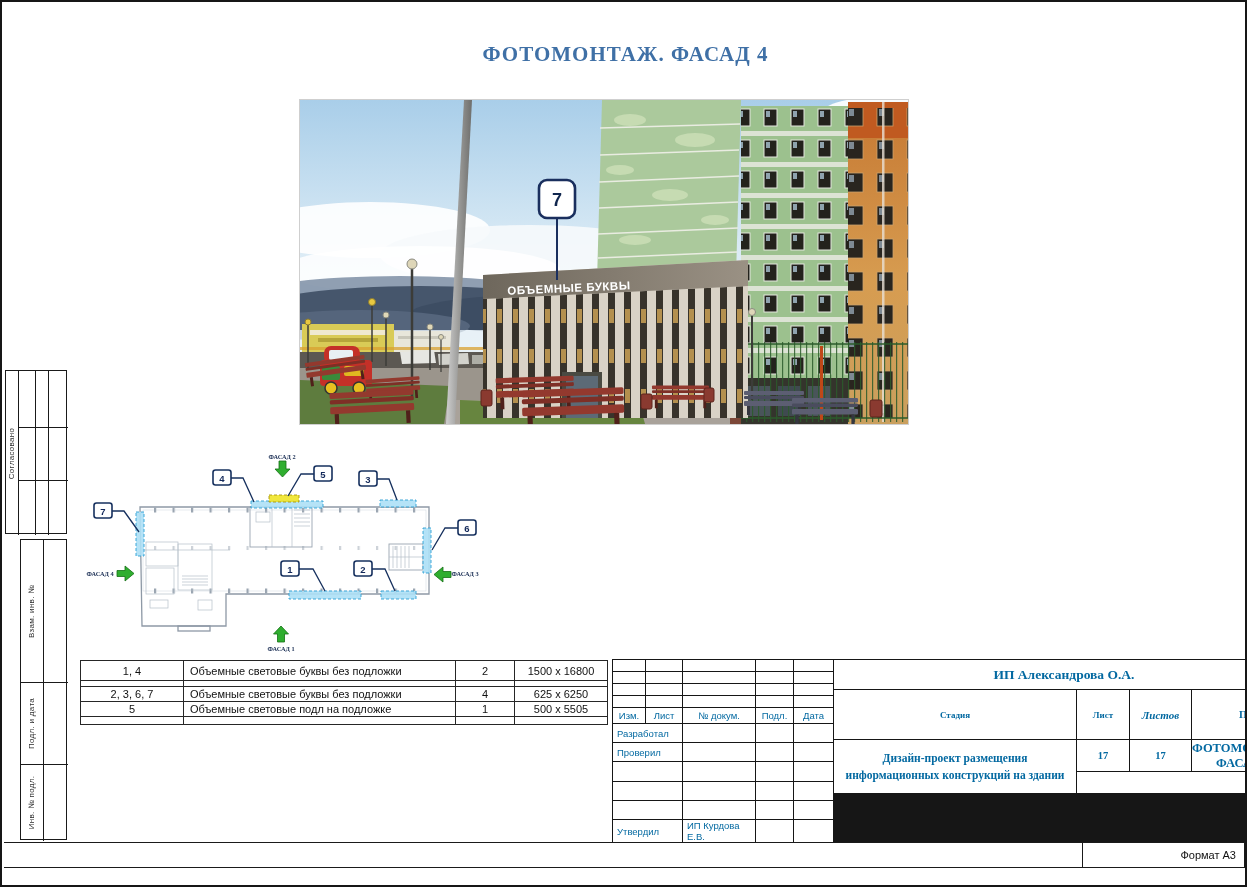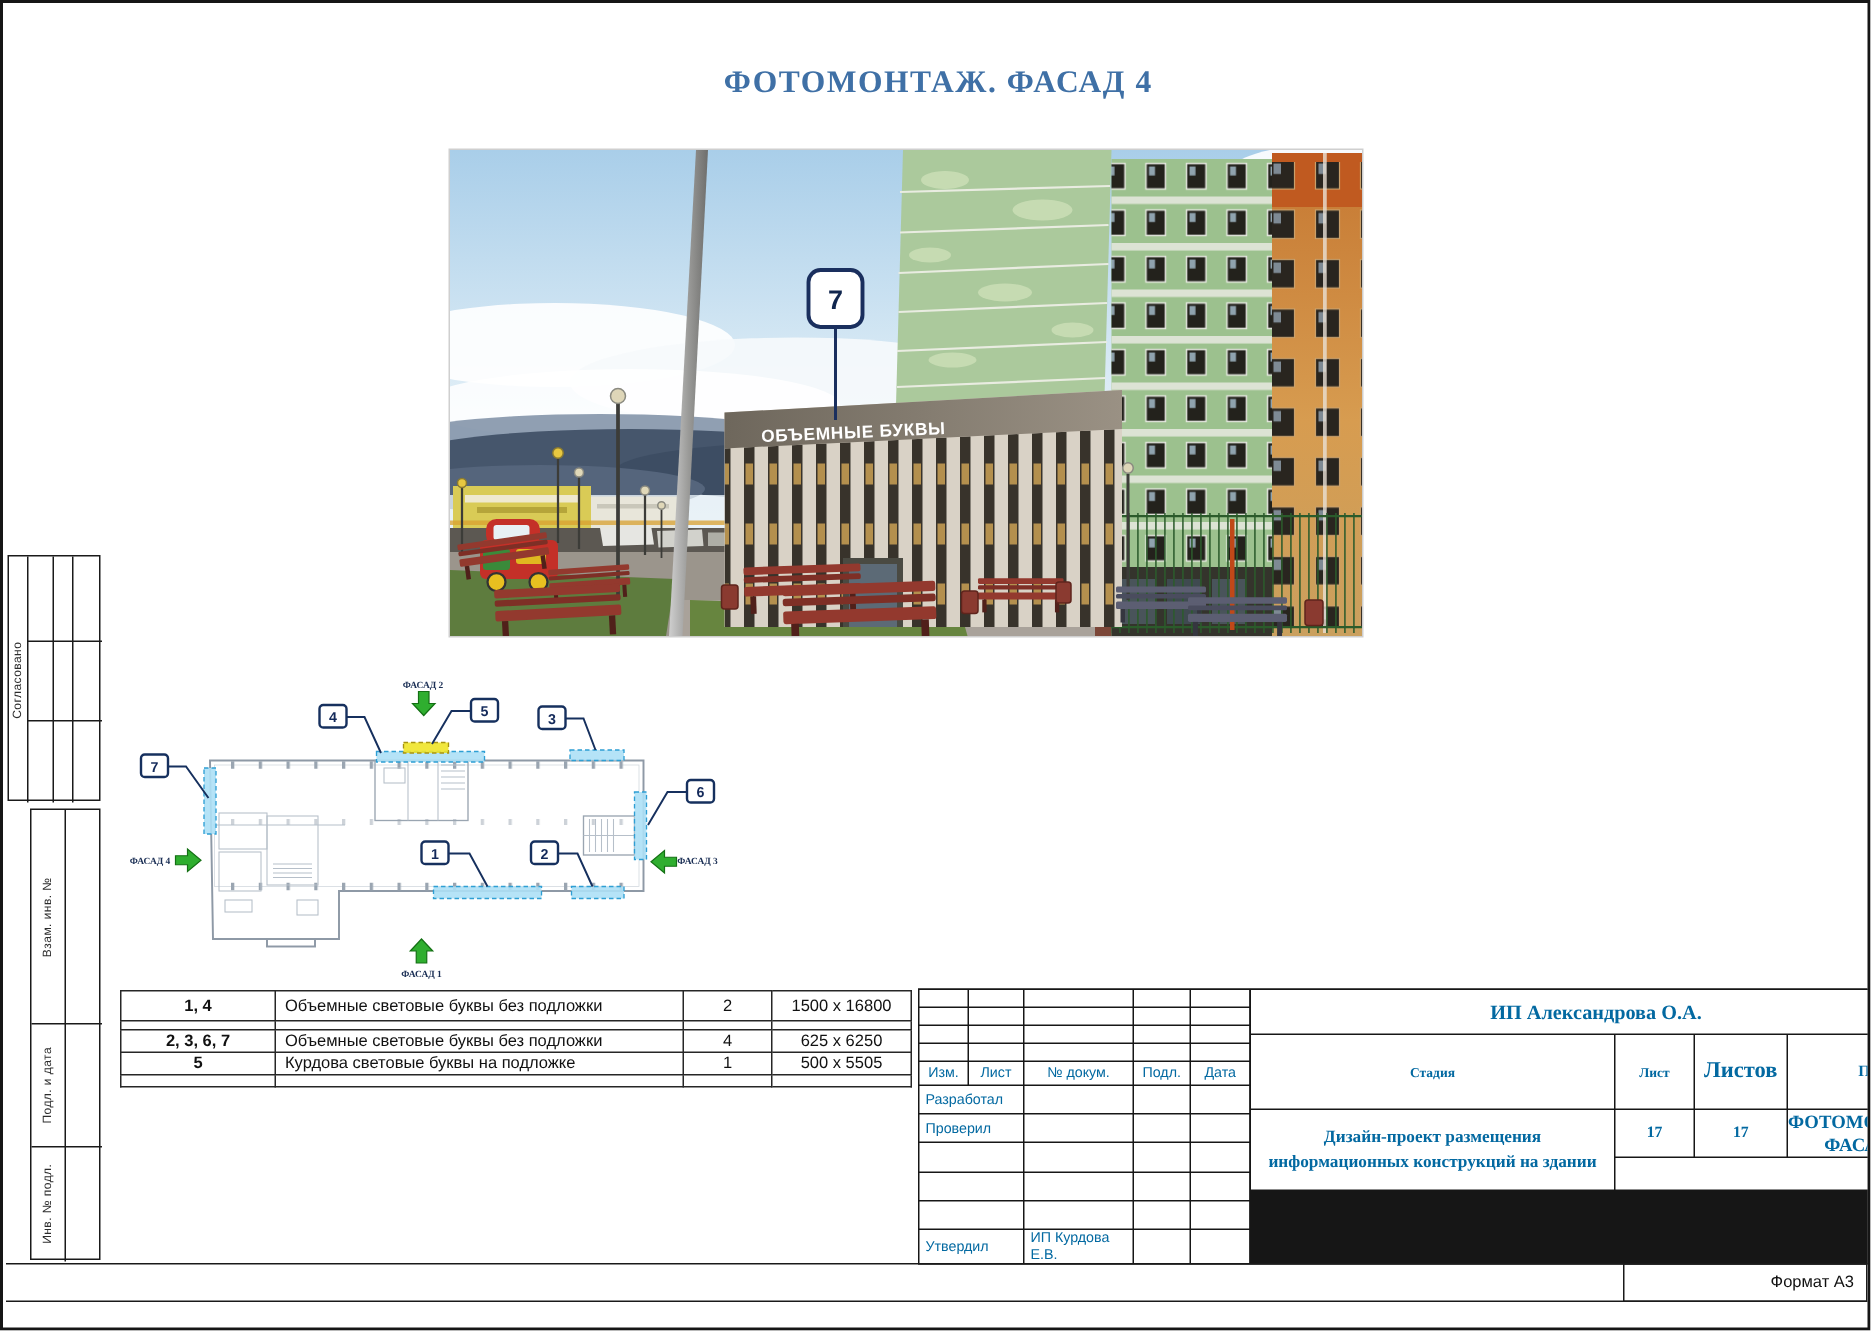--- a/index.html
+++ b/index.html
@@ -12,21 +12,21 @@
   .hline{border-top:1.4px solid #1a1a1a;height:0;}
   
   .sbox{border:1.2px solid #1a1a1a;box-sizing:border-box;background:#fff;}
   .vcell{display:flex;align-items:center;justify-content:center;}
   .vcell>span{transform:rotate(-90deg);white-space:nowrap;font-size:8px;color:#2c2c2c;letter-spacing:.3px;}
   .thin{border-left:.8px solid #1a1a1a;}
   
   table.mat{border-collapse:collapse;table-layout:fixed;}
   table.mat td{border:1px solid #262626;font-size:11px;color:#111;padding:0 3px;text-align:center;overflow:hidden;white-space:nowrap;}
   table.mat td.l{text-align:left;padding-left:6px;}
-  table.mat td.b{font-weight:bold;}
+  table.mat td.b{font-weight:normal;}
   
   .tblock{border:1.6px solid #161616;box-sizing:border-box;display:flex;background:#161616;}
   .tgrid{display:grid;background:#161616;gap:1px;}
   .tgrid>div{background:#fff;display:flex;align-items:center;justify-content:center;font-size:9.5px;color:#0369a1;}
   .lab{justify-content:flex-start !important;padding-left:4px;}
   .serifb{font-family:"Liberation Serif",serif;font-weight:bold;color:#111;text-align:center;}
   .fmt{border:1px solid #1a1a1a;box-sizing:border-box;font-size:11px;color:#111;
        display:flex;align-items:center;justify-content:flex-end;padding-right:8px;}
   svg text{font-family:"Liberation Sans",sans-serif;}
   .planlab{font-family:"Liberation Serif",serif;font-weight:bold;fill:#1b2f55;font-size:6.3px;}
@@ -365,21 +365,21 @@
           <td></td>
         </tr>
     <tr style="height:15px">
       <td class="b">2, 3, 6, 7</td>
       <td class="l">Объемные световые буквы без подложки</td>
       <td>4</td>
       <td>625 x 6250</td>
     </tr>
     <tr style="height:15px">
       <td class="b">5</td>
-      <td class="l">Курдова световые буквы на подложке</td>
+      <td class="l">Объемные световые подл на подложке</td>
       <td>1</td>
       <td>500 x 5505</td>
     </tr>
     <tr style="height:8px">
           <td></td>
           <td></td>
           <td></td>
           <td></td>
         </tr>
   </tbody>
@@ -440,21 +440,21 @@
     </div>
 
     <div class="tgrid" style="width:411px;border-left:1px solid #161616;grid-template-columns:242px 52px 61px 1fr;grid-template-rows:29px 49px 31px 21px 1fr;">
       <div class="serifb" style="grid-column:1/5;font-size:13.5px;">ИП Александрова О.А.</div>
       <div class="serifb" style="grid-row:3/5;font-size:11.5px;flex-direction:column;line-height:1.45;align-items:center;">
         <span>Дизайн-проект размещения</span>
         <span>информационных конструкций на здании</span>
       </div>
       <div class="serifb" style="font-size:9px;">Стадия</div>
       <div class="serifb" style="font-size:9px;">Лист</div>
-      <div class="serifb" style="font-size:15px;">Листов</div>
+      <div class="serifb" style="font-size:11px;font-style:italic;">Листов</div>
       <div class="serifb" style="font-size:10.5px;">П</div>
       <div class="serifb" style="font-size:10.5px;">17</div>
       <div class="serifb" style="font-size:10.5px;">17</div>
       <div class="serifb" style="font-size:12.5px;">ФОТОМОНТАЖ. ФАСАД 9</div>
       <div style="grid-column:2/5"></div>
     </div>
   </div>
 
   <div class="abs sbox" style="left:3px;top:368px;width:62px;height:164px;">
     <div class="abs vcell" style="left:0;top:0;width:12px;height:164px;">

